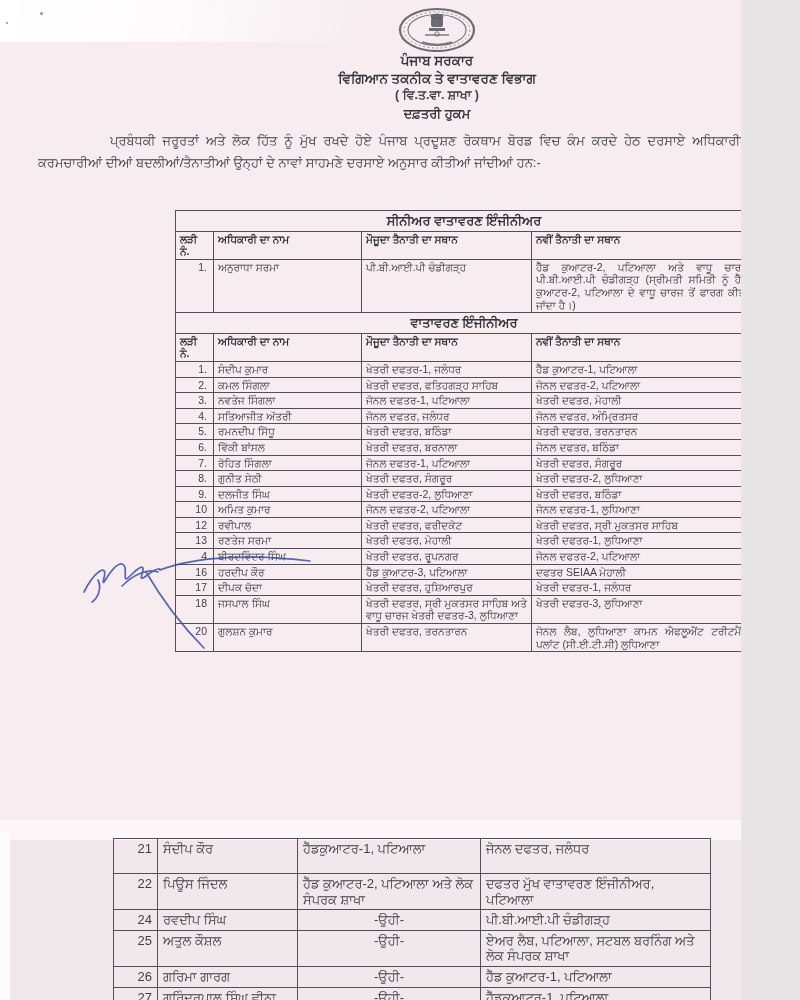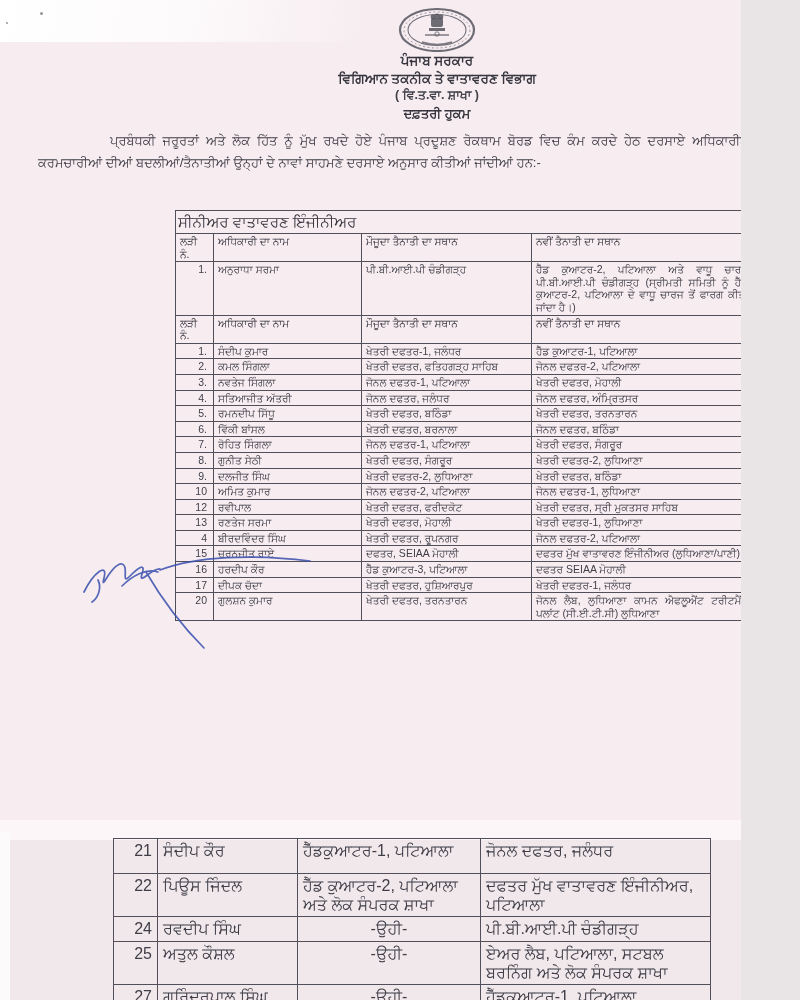--- a/index.html
+++ b/index.html
@@ -20,23 +20,23 @@
   .order-title{position:absolute;left:57px;top:106px;width:760px;text-align:center;
                font-size:13px;font-weight:bold;color:#37363f;}
   .intro{position:absolute;left:38px;top:130px;width:727px;font-size:13px;line-height:1.7;
          text-align:justify;text-indent:72px;color:#3f3e47;}
 
   table{border-collapse:collapse;table-layout:fixed;background:transparent;}
   .t1{position:absolute;left:175px;top:210px;width:577px;}
   .t2{position:absolute;left:113px;top:838px;width:597px;}
   td,th{border:1px solid #51505a;padding:1px 4px;vertical-align:top;
         font-size:10.5px;line-height:1.2;color:#3f3e47;word-wrap:break-word;}
-  .t2 td,.t2 th{font-size:16px;padding:2px 5px;}
-  th{font-weight:normal;text-align:left;color:#34333c;}
-  .sec-title td{font-weight:normal;font-size:15px;color:#34333c;padding:2px;}
+  .t2 td,.t2 th{font-size:13px;padding:2px 5px;}
+  th{font-weight:bold;text-align:left;color:#34333c;}
+  .sec-title td{font-weight:bold;text-align:center;font-size:13px;color:#34333c;padding:2px;}
   .cell-sno{text-align:right;padding-right:6px;}
   td.ditto{text-align:center;}
   td.just{text-align:justify;}
   .t2 .row21 td{height:30px;}
 
   .signature{position:absolute;left:62px;top:528px;width:290px;height:135px;pointer-events:none;}
 </style>
 </head>
 <body>
 
@@ -93,20 +93,23 @@
     </tbody>
     <tbody>
         <tr>
           <td class="cell-sno">1.</td>
           <td class="cell-name">ਅਨੁਰਾਧਾ ਸਰਮਾ</td>
           <td class="cell-current">ਪੀ.ਬੀ.ਆਈ.ਪੀ ਚੰਡੀਗੜ੍ਹ</td>
           <td class="cell-new just">ਹੈੱਡ ਕੁਆਟਰ-2, ਪਟਿਆਲਾ ਅਤੇ ਵਾਧੂ ਚਾਰਜ ਪੀ.ਬੀ.ਆਈ.ਪੀ ਚੰਡੀਗੜ੍ਹ (ਸ੍ਰੀਮਤੀ ਸਮਿਤੀ ਨੂੰ ਹੈੱਡ ਕੁਆਟਰ-2, ਪਟਿਆਲਾ ਦੇ ਵਾਧੂ ਚਾਰਜ ਤੋਂ ਫਾਰਗ ਕੀਤਾ ਜਾਂਦਾ ਹੈ।)</td>
         </tr>
       </tbody>
     <tbody>
+      <tr class="sec-title">
+        <td colspan="4">ਵਾਤਾਵਰਣ ਇੰਜੀਨੀਅਰ</td>
+      </tr>
       <tr>
         <th>ਲੜੀ ਨੰ.</th>
         <th>ਅਧਿਕਾਰੀ ਦਾ ਨਾਮ</th>
         <th>ਮੌਜੂਦਾ ਤੈਨਾਤੀ ਦਾ ਸਥਾਨ</th>
         <th>ਨਵੀਂ ਤੈਨਾਤੀ ਦਾ ਸਥਾਨ</th>
       </tr>
     </tbody>
     <tbody>
         <tr>
           <td class="cell-sno">1.</td>
@@ -180,36 +183,36 @@
           <td class="cell-current">ਖੇਤਰੀ ਦਫਤਰ, ਮੋਹਾਲੀ</td>
           <td class="cell-new">ਖੇਤਰੀ ਦਫਤਰ-1, ਲੁਧਿਆਣਾ</td>
         </tr>
         <tr>
           <td class="cell-sno">4</td>
           <td class="cell-name">ਬੀਰਦਵਿੰਦਰ ਸਿੰਘ</td>
           <td class="cell-current">ਖੇਤਰੀ ਦਫਤਰ, ਰੂਪਨਗਰ</td>
           <td class="cell-new">ਜੋਨਲ ਦਫਤਰ-2, ਪਟਿਆਲਾ</td>
         </tr>
         <tr>
-          <td class="cell-sno">15</td>
-          <td class="cell-name">ਚਰਨਜੀਤ ਰਾਏ</td>
-          <td class="cell-current">ਦਫਤਰ, SEIAA ਮੋਹਾਲੀ</td>
-          <td class="cell-new">ਦਫਤਰ ਮੁੱਖ ਵਾਤਾਵਰਣ ਇੰਜੀਨੀਅਰ (ਲੁਧਿਆਣਾ/ਪਾਣੀ)</td>
-        </tr>
-        <tr>
           <td class="cell-sno">16</td>
           <td class="cell-name">ਹਰਦੀਪ ਕੌਰ</td>
           <td class="cell-current">ਹੈੱਡ ਕੁਆਟਰ-3, ਪਟਿਆਲਾ</td>
           <td class="cell-new">ਦਫਤਰ SEIAA ਮੋਹਾਲੀ</td>
         </tr>
         <tr>
           <td class="cell-sno">17</td>
           <td class="cell-name">ਦੀਪਕ ਚੱਦਾ</td>
           <td class="cell-current">ਖੇਤਰੀ ਦਫਤਰ, ਹੁਸ਼ਿਆਰਪੁਰ</td>
           <td class="cell-new">ਖੇਤਰੀ ਦਫਤਰ-1, ਜਲੰਧਰ</td>
+        </tr>
+        <tr>
+          <td class="cell-sno">18</td>
+          <td class="cell-name">ਜਸਪਾਲ ਸਿੰਘ</td>
+          <td class="cell-current just">ਖੇਤਰੀ ਦਫਤਰ, ਸ੍ਰੀ ਮੁਕਤਸਰ ਸਾਹਿਬ ਅਤੇ ਵਾਧੂ ਚਾਰਜ ਖੇਤਰੀ ਦਫਤਰ-3, ਲੁਧਿਆਣਾ</td>
+          <td class="cell-new">ਖੇਤਰੀ ਦਫਤਰ-3, ਲੁਧਿਆਣਾ</td>
         </tr>
         <tr>
           <td class="cell-sno">20</td>
           <td class="cell-name">ਗੁਲਸ਼ਨ ਕੁਮਾਰ</td>
           <td class="cell-current">ਖੇਤਰੀ ਦਫਤਰ, ਤਰਨਤਾਰਨ</td>
           <td class="cell-new just">ਜੋਨਲ ਲੈਬ, ਲੁਧਿਆਣਾ ਕਾਮਨ ਐਫਲੂਐਂਟ ਟਰੀਟਮੈਂਟ ਪਲਾਂਟ (ਸੀ.ਈ.ਟੀ.ਸੀ) ਲੁਧਿਆਣਾ</td>
         </tr>
       </tbody>
   </table>
 
@@ -237,20 +240,26 @@
           <td class="cell-sno">24</td>
           <td class="cell-name">ਰਵਦੀਪ ਸਿੰਘ</td>
           <td class="cell-current ditto">-ਉਹੀ-</td>
           <td class="cell-new">ਪੀ.ਬੀ.ਆਈ.ਪੀ ਚੰਡੀਗੜ੍ਹ</td>
         </tr>
         <tr>
           <td class="cell-sno">25</td>
           <td class="cell-name">ਅਤੁਲ ਕੌਸ਼ਲ</td>
           <td class="cell-current ditto">-ਉਹੀ-</td>
           <td class="cell-new">ਏਅਰ ਲੈਬ, ਪਟਿਆਲਾ, ਸਟਬਲ ਬਰਨਿੰਗ ਅਤੇ ਲੋਕ ਸੰਪਰਕ ਸ਼ਾਖਾ</td>
+        </tr>
+        <tr>
+          <td class="cell-sno">26</td>
+          <td class="cell-name">ਗਰਿਮਾ ਗਾਰਗ</td>
+          <td class="cell-current ditto">-ਉਹੀ-</td>
+          <td class="cell-new">ਹੈੱਡ ਕੁਆਟਰ-1, ਪਟਿਆਲਾ</td>
         </tr>
         <tr>
           <td class="cell-sno">27</td>
           <td class="cell-name">ਗੁਰਿੰਦਰਪਾਲ ਸਿੰਘ ਛੀਨਾ</td>
           <td class="cell-current ditto">-ਉਹੀ-</td>
           <td class="cell-new">ਹੈੱਡਕੁਆਟਰ-1, ਪਟਿਆਲਾ</td>
         </tr>
       </tbody>
   </table>
 

